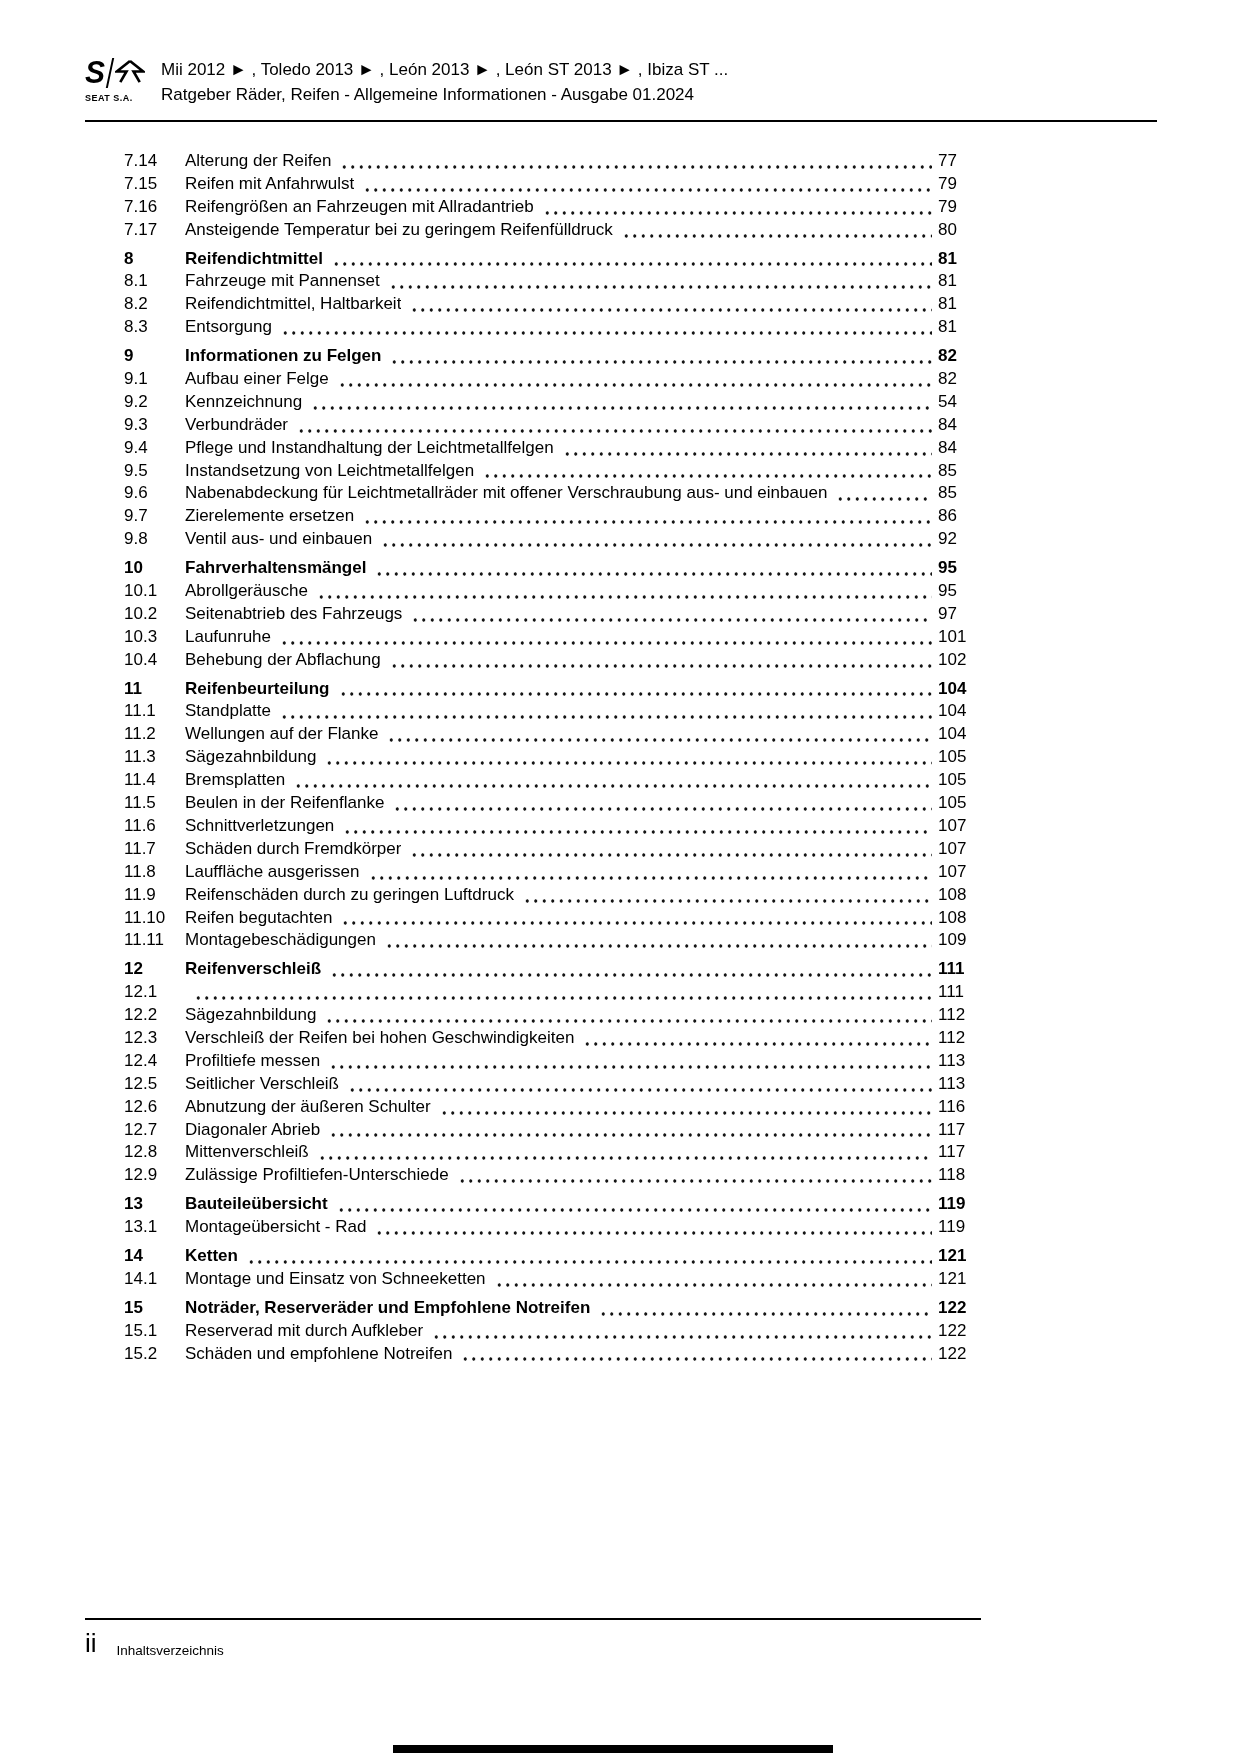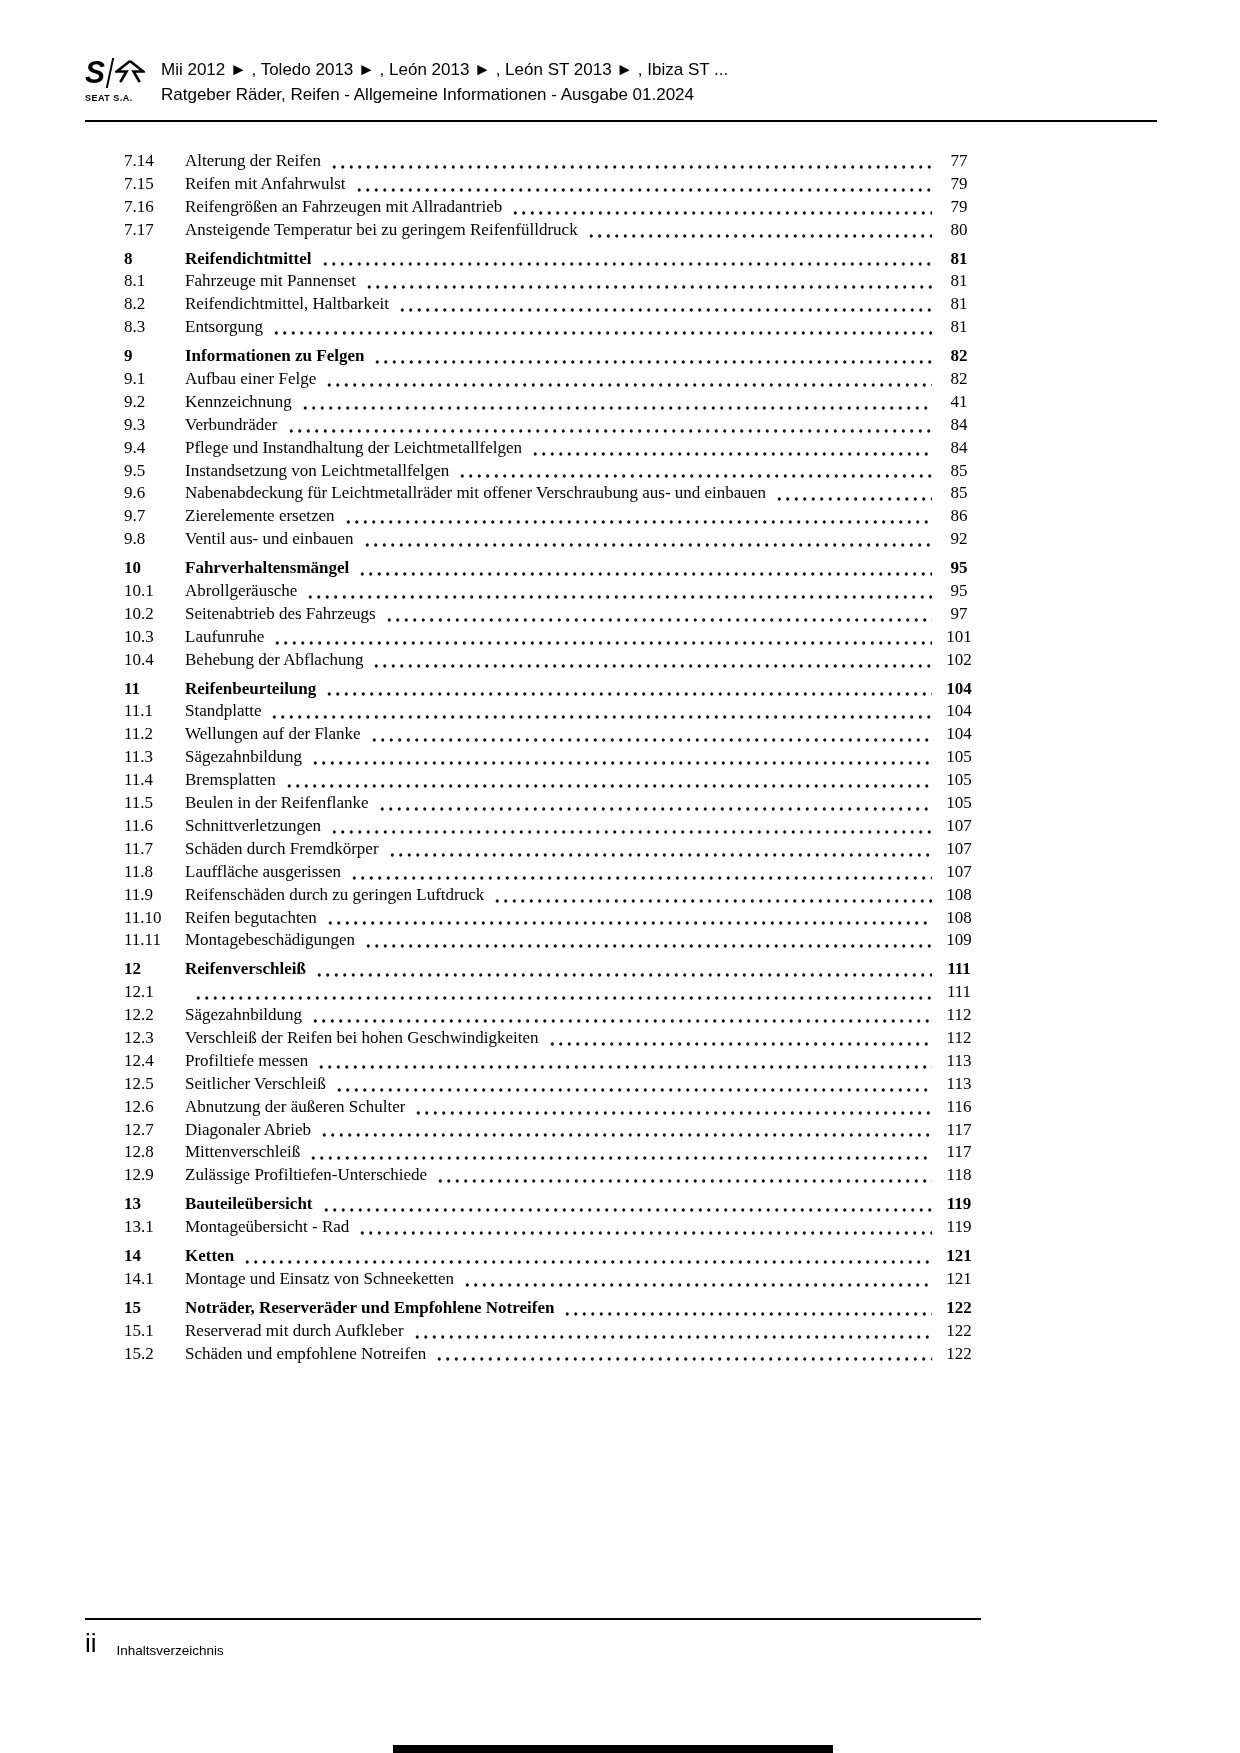--- a/index.html
+++ b/index.html
@@ -37,38 +37,38 @@
     border-top:2px solid #000;
   }
 
   
   .toc {
     position:absolute; left:124px; top:150px; width:856px;
     font-size:17px;
   }
   .toc-row {
     display:flex; align-items:baseline;
-    line-height:22.9px; height:22.9px;font-family:Liberation Serif, serif;
+    line-height:22.9px; height:22.9px;
   }
   .toc-row.bold { margin-top:6px; }
   .toc-row.bold .toc-num,
   .toc-row.bold .toc-title,
   .toc-row.bold .toc-page { font-weight:bold; }
   .toc-num { flex:0 0 61px; }
   .toc-title { flex:0 1 auto; white-space:nowrap; overflow:hidden; }
   .toc-dots {
     flex:1 1 12px; min-width:12px;
     align-self:flex-end;
     height:6px; margin:0 6px 3px 9px;
     background-image: radial-gradient(circle, #141414 1.45px, transparent 1.85px);
     background-size:8.5px 6px;
     background-repeat:repeat-x;
     background-position:left center;
   }
-  .toc-page { flex:0 0 42px; text-align:center; }
+  .toc-page { flex:0 0 42px; text-align:left; }
 
   
   .footer-rule {
     position:absolute; left:85px; top:1618px; width:896px;
     border-top:2px solid #000;
   }
   .footer {
     position:absolute; left:85px; top:1628px; width:896px;
     display:flex; align-items:flex-end;
   }
@@ -164,21 +164,21 @@
       <div class="toc-row">
       <span class="toc-num">9.1</span>
       <span class="toc-title">Aufbau einer Felge</span>
       <span class="toc-dots"></span>
       <span class="toc-page">82</span>
     </div>
       <div class="toc-row">
       <span class="toc-num">9.2</span>
       <span class="toc-title">Kennzeichnung</span>
       <span class="toc-dots"></span>
-      <span class="toc-page">41</span>
+      <span class="toc-page">54</span>
     </div>
       <div class="toc-row">
       <span class="toc-num">9.3</span>
       <span class="toc-title">Verbundräder</span>
       <span class="toc-dots"></span>
       <span class="toc-page">84</span>
     </div>
       <div class="toc-row">
       <span class="toc-num">9.4</span>
       <span class="toc-title">Pflege und Instandhaltung der Leichtmetallfelgen</span>

